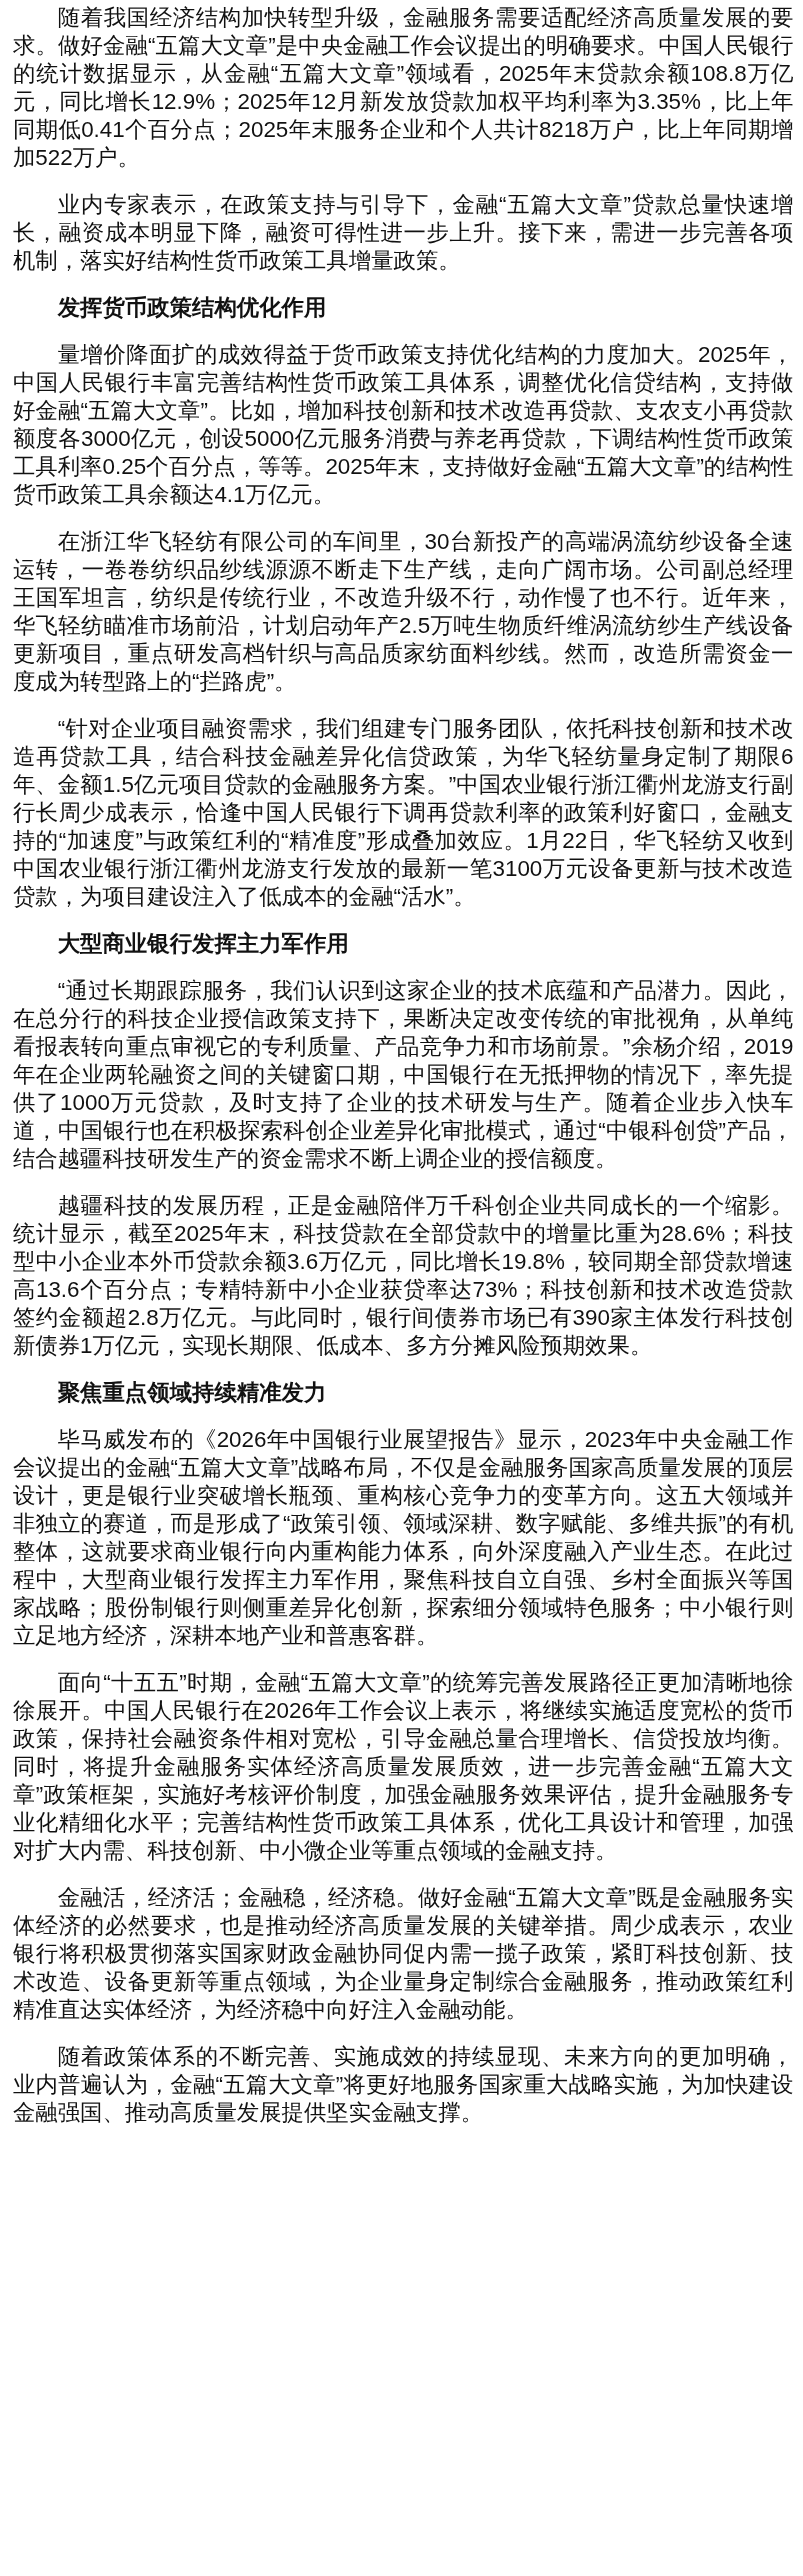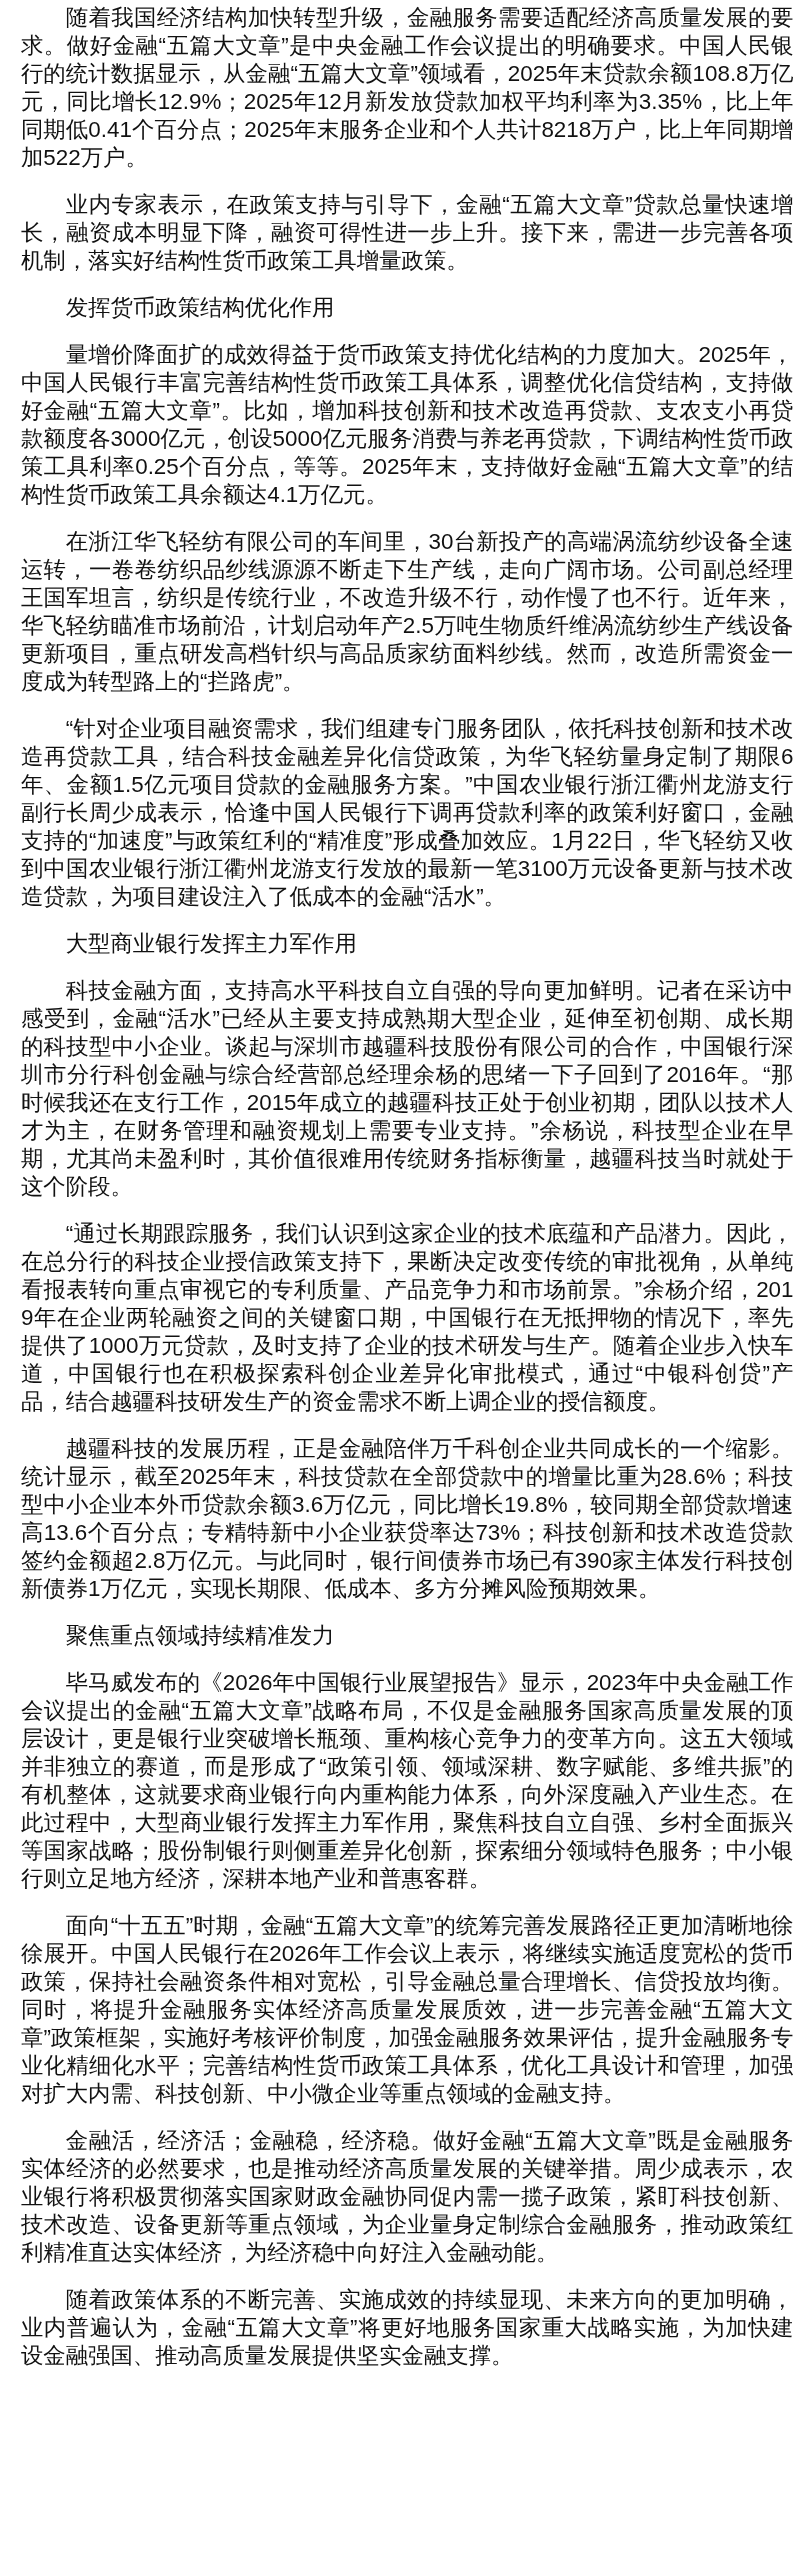--- a/index.html
+++ b/index.html
@@ -16,41 +16,40 @@
     box-sizing: border-box;
     width: 804px;
     padding: 4.4px 10.5px 0 7.9px;
     color: #111111;
     font-family: "Liberation Sans", "DejaVu Sans", sans-serif;
     font-size: 22.4px;
     line-height: 28px;
     letter-spacing: 0;
   }
   .article p {
-    margin: 0 0 19px 13px;
+    margin: 0 0 19px 5px;
     text-indent: 2em;
     text-align: justify;
     word-break: break-all;
   }
   .article p.section-heading {
-    font-weight: normal;
+    font-weight: bold;
   }
 </style>
 </head>
 <body>
 
 <div class="article">
   <p>随着我国经济结构加快转型升级，金融服务需要适配经济高质量发展的要求。做好金融“五篇大文章”是中央金融工作会议提出的明确要求。中国人民银行的统计数据显示，从金融“五篇大文章”领域看，2025年末贷款余额108.8万亿元，同比增长12.9%；2025年12月新发放贷款加权平均利率为3.35%，比上年同期低0.41个百分点；2025年末服务企业和个人共计8218万户，比上年同期增加522万户。</p>
   <p>业内专家表示，在政策支持与引导下，金融“五篇大文章”贷款总量快速增长，融资成本明显下降，融资可得性进一步上升。接下来，需进一步完善各项机制，落实好结构性货币政策工具增量政策。</p>
   <p class="section-heading">发挥货币政策结构优化作用</p>
   <p>量增价降面扩的成效得益于货币政策支持优化结构的力度加大。2025年，中国人民银行丰富完善结构性货币政策工具体系，调整优化信贷结构，支持做好金融“五篇大文章”。比如，增加科技创新和技术改造再贷款、支农支小再贷款额度各3000亿元，创设5000亿元服务消费与养老再贷款，下调结构性货币政策工具利率0.25个百分点，等等。2025年末，支持做好金融“五篇大文章”的结构性货币政策工具余额达4.1万亿元。</p>
   <p>在浙江华飞轻纺有限公司的车间里，30台新投产的高端涡流纺纱设备全速运转，一卷卷纺织品纱线源源不断走下生产线，走向广阔市场。公司副总经理王国军坦言，纺织是传统行业，不改造升级不行，动作慢了也不行。近年来，华飞轻纺瞄准市场前沿，计划启动年产2.5万吨生物质纤维涡流纺纱生产线设备更新项目，重点研发高档针织与高品质家纺面料纱线。然而，改造所需资金一度成为转型路上的“拦路虎”。</p>
   <p>“针对企业项目融资需求，我们组建专门服务团队，依托科技创新和技术改造再贷款工具，结合科技金融差异化信贷政策，为华飞轻纺量身定制了期限6年、金额1.5亿元项目贷款的金融服务方案。”中国农业银行浙江衢州龙游支行副行长周少成表示，恰逢中国人民银行下调再贷款利率的政策利好窗口，金融支持的“加速度”与政策红利的“精准度”形成叠加效应。1月22日，华飞轻纺又收到中国农业银行浙江衢州龙游支行发放的最新一笔3100万元设备更新与技术改造贷款，为项目建设注入了低成本的金融“活水”。</p>
   <p class="section-heading">大型商业银行发挥主力军作用</p>
-  <p>科技金融方面，支持高水平科技自立自强的导向更加鲜明。记者在采访中感受到，金融“活水”已经从主要支持成熟期大型企业，延伸至初创期、成长期的科技型中小企业。谈起与深圳市越疆科技股份有限公司的合作，中国银行深圳市分行科创金融与综合经营部总经理余杨的思绪一下子回到了2016年。“那时候我还在支行工作，2015年成立的越疆科技正处于创业初期，团队以技术人才为主，在财务管理和融资规划上需要专业支持。”余杨说，科技型企业在早期，尤其尚未盈利时，其价值很难用传统财务指标衡量，越疆科技当时就处于这个阶段。</p>
   <p>“通过长期跟踪服务，我们认识到这家企业的技术底蕴和产品潜力。因此，在总分行的科技企业授信政策支持下，果断决定改变传统的审批视角，从单纯看报表转向重点审视它的专利质量、产品竞争力和市场前景。”余杨介绍，2019年在企业两轮融资之间的关键窗口期，中国银行在无抵押物的情况下，率先提供了1000万元贷款，及时支持了企业的技术研发与生产。随着企业步入快车道，中国银行也在积极探索科创企业差异化审批模式，通过“中银科创贷”产品，结合越疆科技研发生产的资金需求不断上调企业的授信额度。</p>
   <p>越疆科技的发展历程，正是金融陪伴万千科创企业共同成长的一个缩影。统计显示，截至2025年末，科技贷款在全部贷款中的增量比重为28.6%；科技型中小企业本外币贷款余额3.6万亿元，同比增长19.8%，较同期全部贷款增速高13.6个百分点；专精特新中小企业获贷率达73%；科技创新和技术改造贷款签约金额超2.8万亿元。与此同时，银行间债券市场已有390家主体发行科技创新债券1万亿元，实现长期限、低成本、多方分摊风险预期效果。</p>
   <p class="section-heading">聚焦重点领域持续精准发力</p>
   <p>毕马威发布的《2026年中国银行业展望报告》显示，2023年中央金融工作会议提出的金融“五篇大文章”战略布局，不仅是金融服务国家高质量发展的顶层设计，更是银行业突破增长瓶颈、重构核心竞争力的变革方向。这五大领域并非独立的赛道，而是形成了“政策引领、领域深耕、数字赋能、多维共振”的有机整体，这就要求商业银行向内重构能力体系，向外深度融入产业生态。在此过程中，大型商业银行发挥主力军作用，聚焦科技自立自强、乡村全面振兴等国家战略；股份制银行则侧重差异化创新，探索细分领域特色服务；中小银行则立足地方经济，深耕本地产业和普惠客群。</p>
   <p>面向“十五五”时期，金融“五篇大文章”的统筹完善发展路径正更加清晰地徐徐展开。中国人民银行在2026年工作会议上表示，将继续实施适度宽松的货币政策，保持社会融资条件相对宽松，引导金融总量合理增长、信贷投放均衡。同时，将提升金融服务实体经济高质量发展质效，进一步完善金融“五篇大文章”政策框架，实施好考核评价制度，加强金融服务效果评估，提升金融服务专业化精细化水平；完善结构性货币政策工具体系，优化工具设计和管理，加强对扩大内需、科技创新、中小微企业等重点领域的金融支持。</p>
   <p>金融活，经济活；金融稳，经济稳。做好金融“五篇大文章”既是金融服务实体经济的必然要求，也是推动经济高质量发展的关键举措。周少成表示，农业银行将积极贯彻落实国家财政金融协同促内需一揽子政策，紧盯科技创新、技术改造、设备更新等重点领域，为企业量身定制综合金融服务，推动政策红利精准直达实体经济，为经济稳中向好注入金融动能。</p>
   <p>随着政策体系的不断完善、实施成效的持续显现、未来方向的更加明确，业内普遍认为，金融“五篇大文章”将更好地服务国家重大战略实施，为加快建设金融强国、推动高质量发展提供坚实金融支撑。</p>
 </div>
 
 

